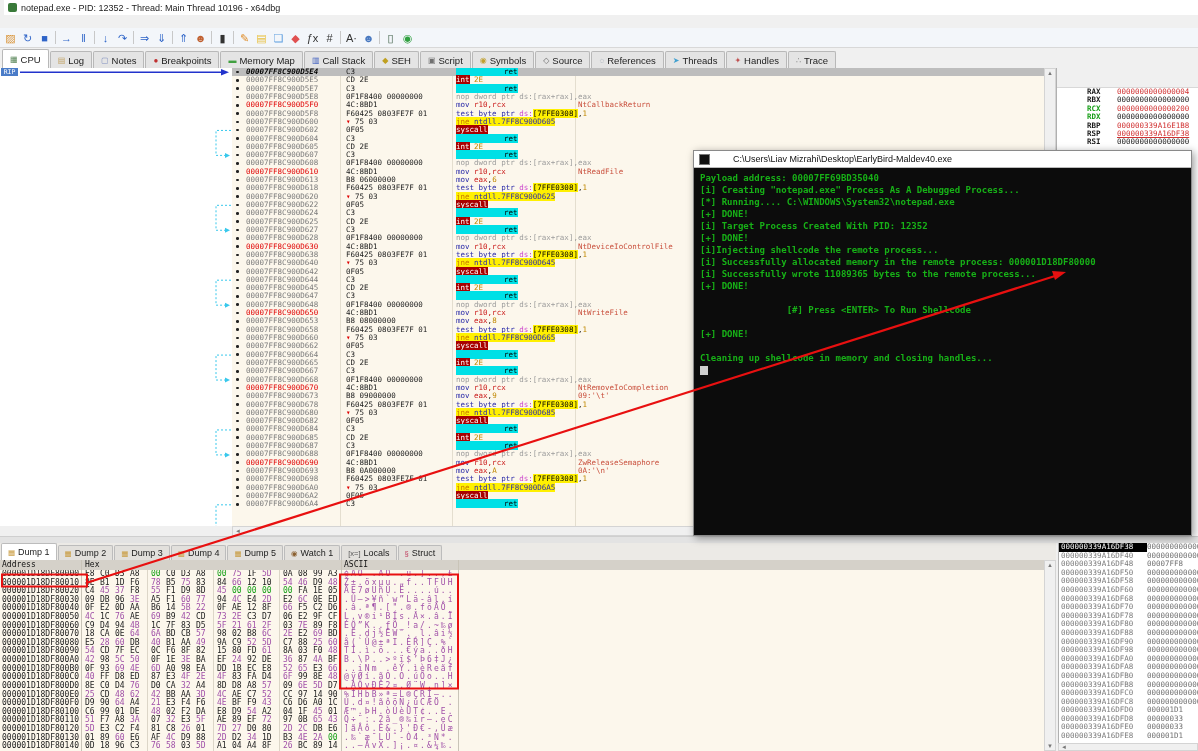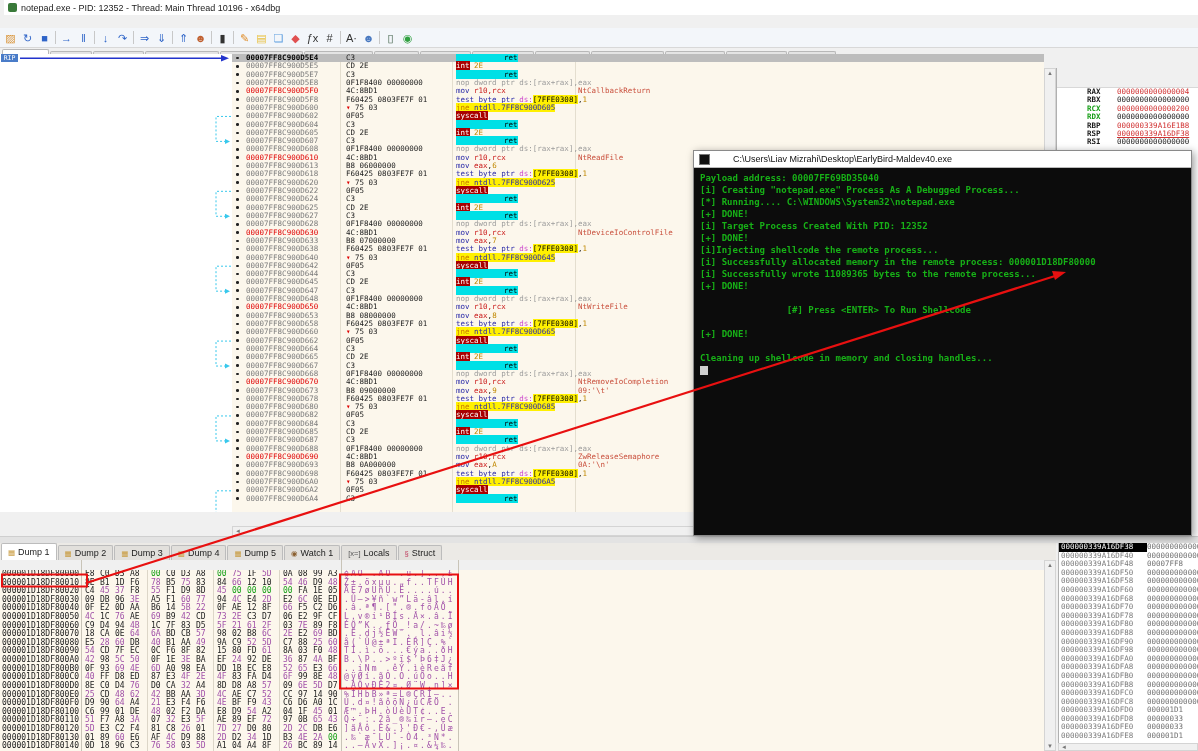--- a/index.html
+++ b/index.html
@@ -17,30 +17,30 @@
            border-bottom:1px solid #D8D8D8;display:flex;align-items:center;padding-left:2px;box-sizing:border-box;}
   .tbi{width:17px;text-align:center;font-size:11px;line-height:18px;}
   .tsep{width:1px;height:13px;background:#C8C8C8;margin:0 2px;}
   .tabbar{position:absolute;left:0;top:48px;width:100%;height:20px;background:#F0F0F0;
           display:flex;align-items:flex-end;padding-left:2px;font-size:9.5px;box-sizing:border-box;}
   .tab{height:16px;display:flex;align-items:center;gap:3px;padding:0 7px;border:1px solid #B8B8B8;
        border-bottom:none;background:#E4E4E4;margin-right:1px;border-radius:2px 2px 0 0;color:#222;}
   .tab.sel{background:#FFF;height:18px;}
   .ticon{font-size:8px;}
   
-  .disasm{position:absolute;left:0;top:54px;width:1044px;height:458px;overflow:hidden;
+  .disasm{position:absolute;left:0;top:68px;width:1044px;height:458px;overflow:hidden;
           background:linear-gradient(to right,#FFFFFF 232px,#FCF7EC 232px);}
   .dvl{position:absolute;top:0;height:458px;width:1px;background:#E4DECF;}
   .drow{position:relative;height:8.32px;font-family:"DejaVu Sans Mono",monospace;font-size:7.5px;
         line-height:8.3px;white-space:pre;}
   .drow.sel{background:linear-gradient(to right,transparent 232px,#BDBDBD 232px);}
   .dot{position:absolute;left:236px;top:2.7px;width:2.6px;height:2.6px;border-radius:50%;background:#222;}
   .da{position:absolute;left:246px;color:#7A7A7A;}
   .da.red{color:#E00000;}
-  .drow.sel .da{color:#000;font-weight:bold;}
+  .drow.sel .da{color:#000;font-weight:bold;font-style:italic;}
   .db{position:absolute;left:346px;color:#1A1A1A;}
   .di{position:absolute;left:456px;color:#1A1A1A;}
   .dc{position:absolute;left:578px;color:#C94F3C;}
   .mn{color:#2B2BA8;}.reg{color:#C81414;}.num{color:#C08800;}.gry{color:#9C9C9C;}.seg{color:#CC44CC;}
   .hlc{background:#00E0E6;color:#000;padding-left:48px;}
   .hlr{background:#A80000;color:#FFF;text-align:center;}
   .ym{background:#FFF000;color:#000;}
   .yl{background:#FFF000;}
   .jmn{color:#C87800;}
   .jdst{color:#2B2BA8;}
@@ -238,21 +238,20 @@
         <div class="drow"><span class="dot"></span><span class="da red">00007FF8C900D610</span><span class="db">4C:8BD1</span><span class="di"><span class="mn">mov </span><span class="reg">r10,rcx</span></span><span class="dc">NtReadFile</span></div>
         <div class="drow"><span class="dot"></span><span class="da">00007FF8C900D613</span><span class="db">B8 06000000</span><span class="di"><span class="mn">mov </span><span class="reg">eax</span>,<span class="num">6</span></span></div>
         <div class="drow"><span class="dot"></span><span class="da">00007FF8C900D618</span><span class="db">F60425 0803FE7F 01</span><span class="di"><span class="mn">test byte ptr </span><span class="seg">ds:</span><span class="ym">[7FFE0308]</span>,<span class="num">1</span></span></div>
         <div class="drow"><span class="dot"></span><span class="da">00007FF8C900D620</span><span class="db"><span class="mark">▾ </span>75 03</span><span class="di"><span class="yl"><span class="jmn">jne </span><span class="jdst">ntdll.7FF8C900D625</span></span></span></div>
         <div class="drow"><span class="dot"></span><span class="da">00007FF8C900D622</span><span class="db">0F05</span><span class="di"><span class="hlr">syscall</span></span></div>
         <div class="drow"><span class="dot"></span><span class="da">00007FF8C900D624</span><span class="db">C3</span><span class="di"><span class="hlc">ret</span></span></div>
         <div class="drow"><span class="dot"></span><span class="da">00007FF8C900D625</span><span class="db">CD 2E</span><span class="di"><span class="hlr">int</span><span class="num"> 2E</span></span></div>
         <div class="drow"><span class="dot"></span><span class="da">00007FF8C900D627</span><span class="db">C3</span><span class="di"><span class="hlc">ret</span></span></div>
         <div class="drow"><span class="dot"></span><span class="da">00007FF8C900D628</span><span class="db">0F1F8400 00000000</span><span class="di"><span class="gry">nop dword ptr ds:[rax+rax],eax</span></span></div>
         <div class="drow"><span class="dot"></span><span class="da red">00007FF8C900D630</span><span class="db">4C:8BD1</span><span class="di"><span class="mn">mov </span><span class="reg">r10,rcx</span></span><span class="dc">NtDeviceIoControlFile</span></div>
-        <div class="drow"><span class="dot"></span><span class="da">00007FF8C900D633</span><span class="db">B8 07000000</span><span class="di"><span class="mn">mov </span><span class="reg">eax</span>,<span class="num">7</span></span></div>
         <div class="drow"><span class="dot"></span><span class="da">00007FF8C900D638</span><span class="db">F60425 0803FE7F 01</span><span class="di"><span class="mn">test byte ptr </span><span class="seg">ds:</span><span class="ym">[7FFE0308]</span>,<span class="num">1</span></span></div>
         <div class="drow"><span class="dot"></span><span class="da">00007FF8C900D640</span><span class="db"><span class="mark">▾ </span>75 03</span><span class="di"><span class="yl"><span class="jmn">jne </span><span class="jdst">ntdll.7FF8C900D645</span></span></span></div>
         <div class="drow"><span class="dot"></span><span class="da">00007FF8C900D642</span><span class="db">0F05</span><span class="di"><span class="hlr">syscall</span></span></div>
         <div class="drow"><span class="dot"></span><span class="da">00007FF8C900D644</span><span class="db">C3</span><span class="di"><span class="hlc">ret</span></span></div>
         <div class="drow"><span class="dot"></span><span class="da">00007FF8C900D645</span><span class="db">CD 2E</span><span class="di"><span class="hlr">int</span><span class="num"> 2E</span></span></div>
         <div class="drow"><span class="dot"></span><span class="da">00007FF8C900D647</span><span class="db">C3</span><span class="di"><span class="hlc">ret</span></span></div>
         <div class="drow"><span class="dot"></span><span class="da">00007FF8C900D648</span><span class="db">0F1F8400 00000000</span><span class="di"><span class="gry">nop dword ptr ds:[rax+rax],eax</span></span></div>
         <div class="drow"><span class="dot"></span><span class="da red">00007FF8C900D650</span><span class="db">4C:8BD1</span><span class="di"><span class="mn">mov </span><span class="reg">r10,rcx</span></span><span class="dc">NtWriteFile</span></div>
         <div class="drow"><span class="dot"></span><span class="da">00007FF8C900D653</span><span class="db">B8 08000000</span><span class="di"><span class="mn">mov </span><span class="reg">eax</span>,<span class="num">8</span></span></div>
         <div class="drow"><span class="dot"></span><span class="da">00007FF8C900D658</span><span class="db">F60425 0803FE7F 01</span><span class="di"><span class="mn">test byte ptr </span><span class="seg">ds:</span><span class="ym">[7FFE0308]</span>,<span class="num">1</span></span></div>
@@ -352,20 +351,25 @@
       <div class="dtab">
         <span class="dticon" style="color: rgb(85, 85, 85);">[x=]</span>
         <span>Locals</span>
       </div>
       <div class="dtab">
         <span class="dticon" style="color: rgb(192, 64, 96);">§</span>
         <span>Struct</span>
       </div>
     </div>
 
+  <div class="dumphead">
+    <span style="left:2px">Address</span>
+    <span style="left:85px">Hex</span>
+    <span style="left:344px">ASCII</span>
+  </div>
   <div class="dcol" style="left:81px"></div>
   <div class="dcol" style="left:341px"></div>
   <div class="dcol" style="left:458px"></div>
   <div class="dumprows" id="dumprows">
       <div class="hrow"><span class="haddr">000001D18DF80000</span><span class="hbytes"><span class="hb bk">E8</span><span class="hb bk">C0</span><span class="hb bk">D3</span><span class="hb bk">A8</span><span class="hb b0 grp">00</span><span class="hb bk">C0</span><span class="hb bk">D3</span><span class="hb bk">A8</span><span class="hb b0 grp">00</span><span class="hb bp">75</span><span class="hb bk">1F</span><span class="hb bp">5D</span><span class="hb bk grp">0A</span><span class="hb bk">08</span><span class="hb bk">99</span><span class="hb bk">A3</span></span><span class="hascii">èÀÓ .ÀÓ .u.]...£</span></div>
       <div class="hrow"><span class="haddr">000001D18DF80010</span><span class="hbytes"><span class="hb bk">8E</span><span class="hb bk">B1</span><span class="hb bk">1D</span><span class="hb bk">F6</span><span class="hb bp grp">78</span><span class="hb bk">B5</span><span class="hb bp">75</span><span class="hb bk">83</span><span class="hb bk grp">84</span><span class="hb bp">66</span><span class="hb bk">12</span><span class="hb bk">10</span><span class="hb bp grp">54</span><span class="hb bp">46</span><span class="hb bk">D9</span><span class="hb bp">48</span></span><span class="hascii">Ž±.öxµu.„f..TFÙH</span></div>
       <div class="hrow"><span class="haddr">000001D18DF80020</span><span class="hbytes"><span class="hb bk">C4</span><span class="hb bp">45</span><span class="hb bp">37</span><span class="hb bk">F8</span><span class="hb bp grp">55</span><span class="hb bk">F1</span><span class="hb bk">D9</span><span class="hb bk">8D</span><span class="hb bp grp">45</span><span class="hb b0">00</span><span class="hb b0">00</span><span class="hb b0">00</span><span class="hb b0 grp">00</span><span class="hb bk">FA</span><span class="hb bk">1E</span><span class="hb bk">05</span></span><span class="hascii">ÄE7øUñÙ.E....ú..</span></div>
       <div class="hrow"><span class="haddr">000001D18DF80030</span><span class="hbytes"><span class="hb bk">09</span><span class="hb bk">DB</span><span class="hb bk">96</span><span class="hb bp">3E</span><span class="hb bk grp">A5</span><span class="hb bk">F1</span><span class="hb bp">60</span><span class="hb bp">77</span><span class="hb bk grp">94</span><span class="hb bp">4C</span><span class="hb bk">E4</span><span class="hb bp">2D</span><span class="hb bk grp">E2</span><span class="hb bp">6C</span><span class="hb bk">0E</span><span class="hb bk">ED</span></span><span class="hascii">.Û–&gt;¥ñ`w”Lä-âl.í</span></div>
       <div class="hrow"><span class="haddr">000001D18DF80040</span><span class="hbytes"><span class="hb bk">0F</span><span class="hb bk">E2</span><span class="hb bk">0D</span><span class="hb bk">AA</span><span class="hb bk grp">B6</span><span class="hb bk">14</span><span class="hb bp">5B</span><span class="hb bp">22</span><span class="hb bk grp">0F</span><span class="hb bk">AE</span><span class="hb bk">12</span><span class="hb bk">8F</span><span class="hb bp grp">66</span><span class="hb bk">F5</span><span class="hb bk">C2</span><span class="hb bk">D6</span></span><span class="hascii">.â.ª¶.[".®.fõÂÖ</span></div>
       <div class="hrow"><span class="haddr">000001D18DF80050</span><span class="hbytes"><span class="hb bp">4C</span><span class="hb bk">1C</span><span class="hb bp">76</span><span class="hb bk">AE</span><span class="hb bp grp">69</span><span class="hb bk">B9</span><span class="hb bp">42</span><span class="hb bk">CD</span><span class="hb bp grp">73</span><span class="hb bp">2E</span><span class="hb bk">C3</span><span class="hb bk">D7</span><span class="hb bk grp">06</span><span class="hb bk">E2</span><span class="hb bk">9F</span><span class="hb bk">CF</span></span><span class="hascii">L.v®i¹BÍs.Ã×.â.Ï</span></div>

